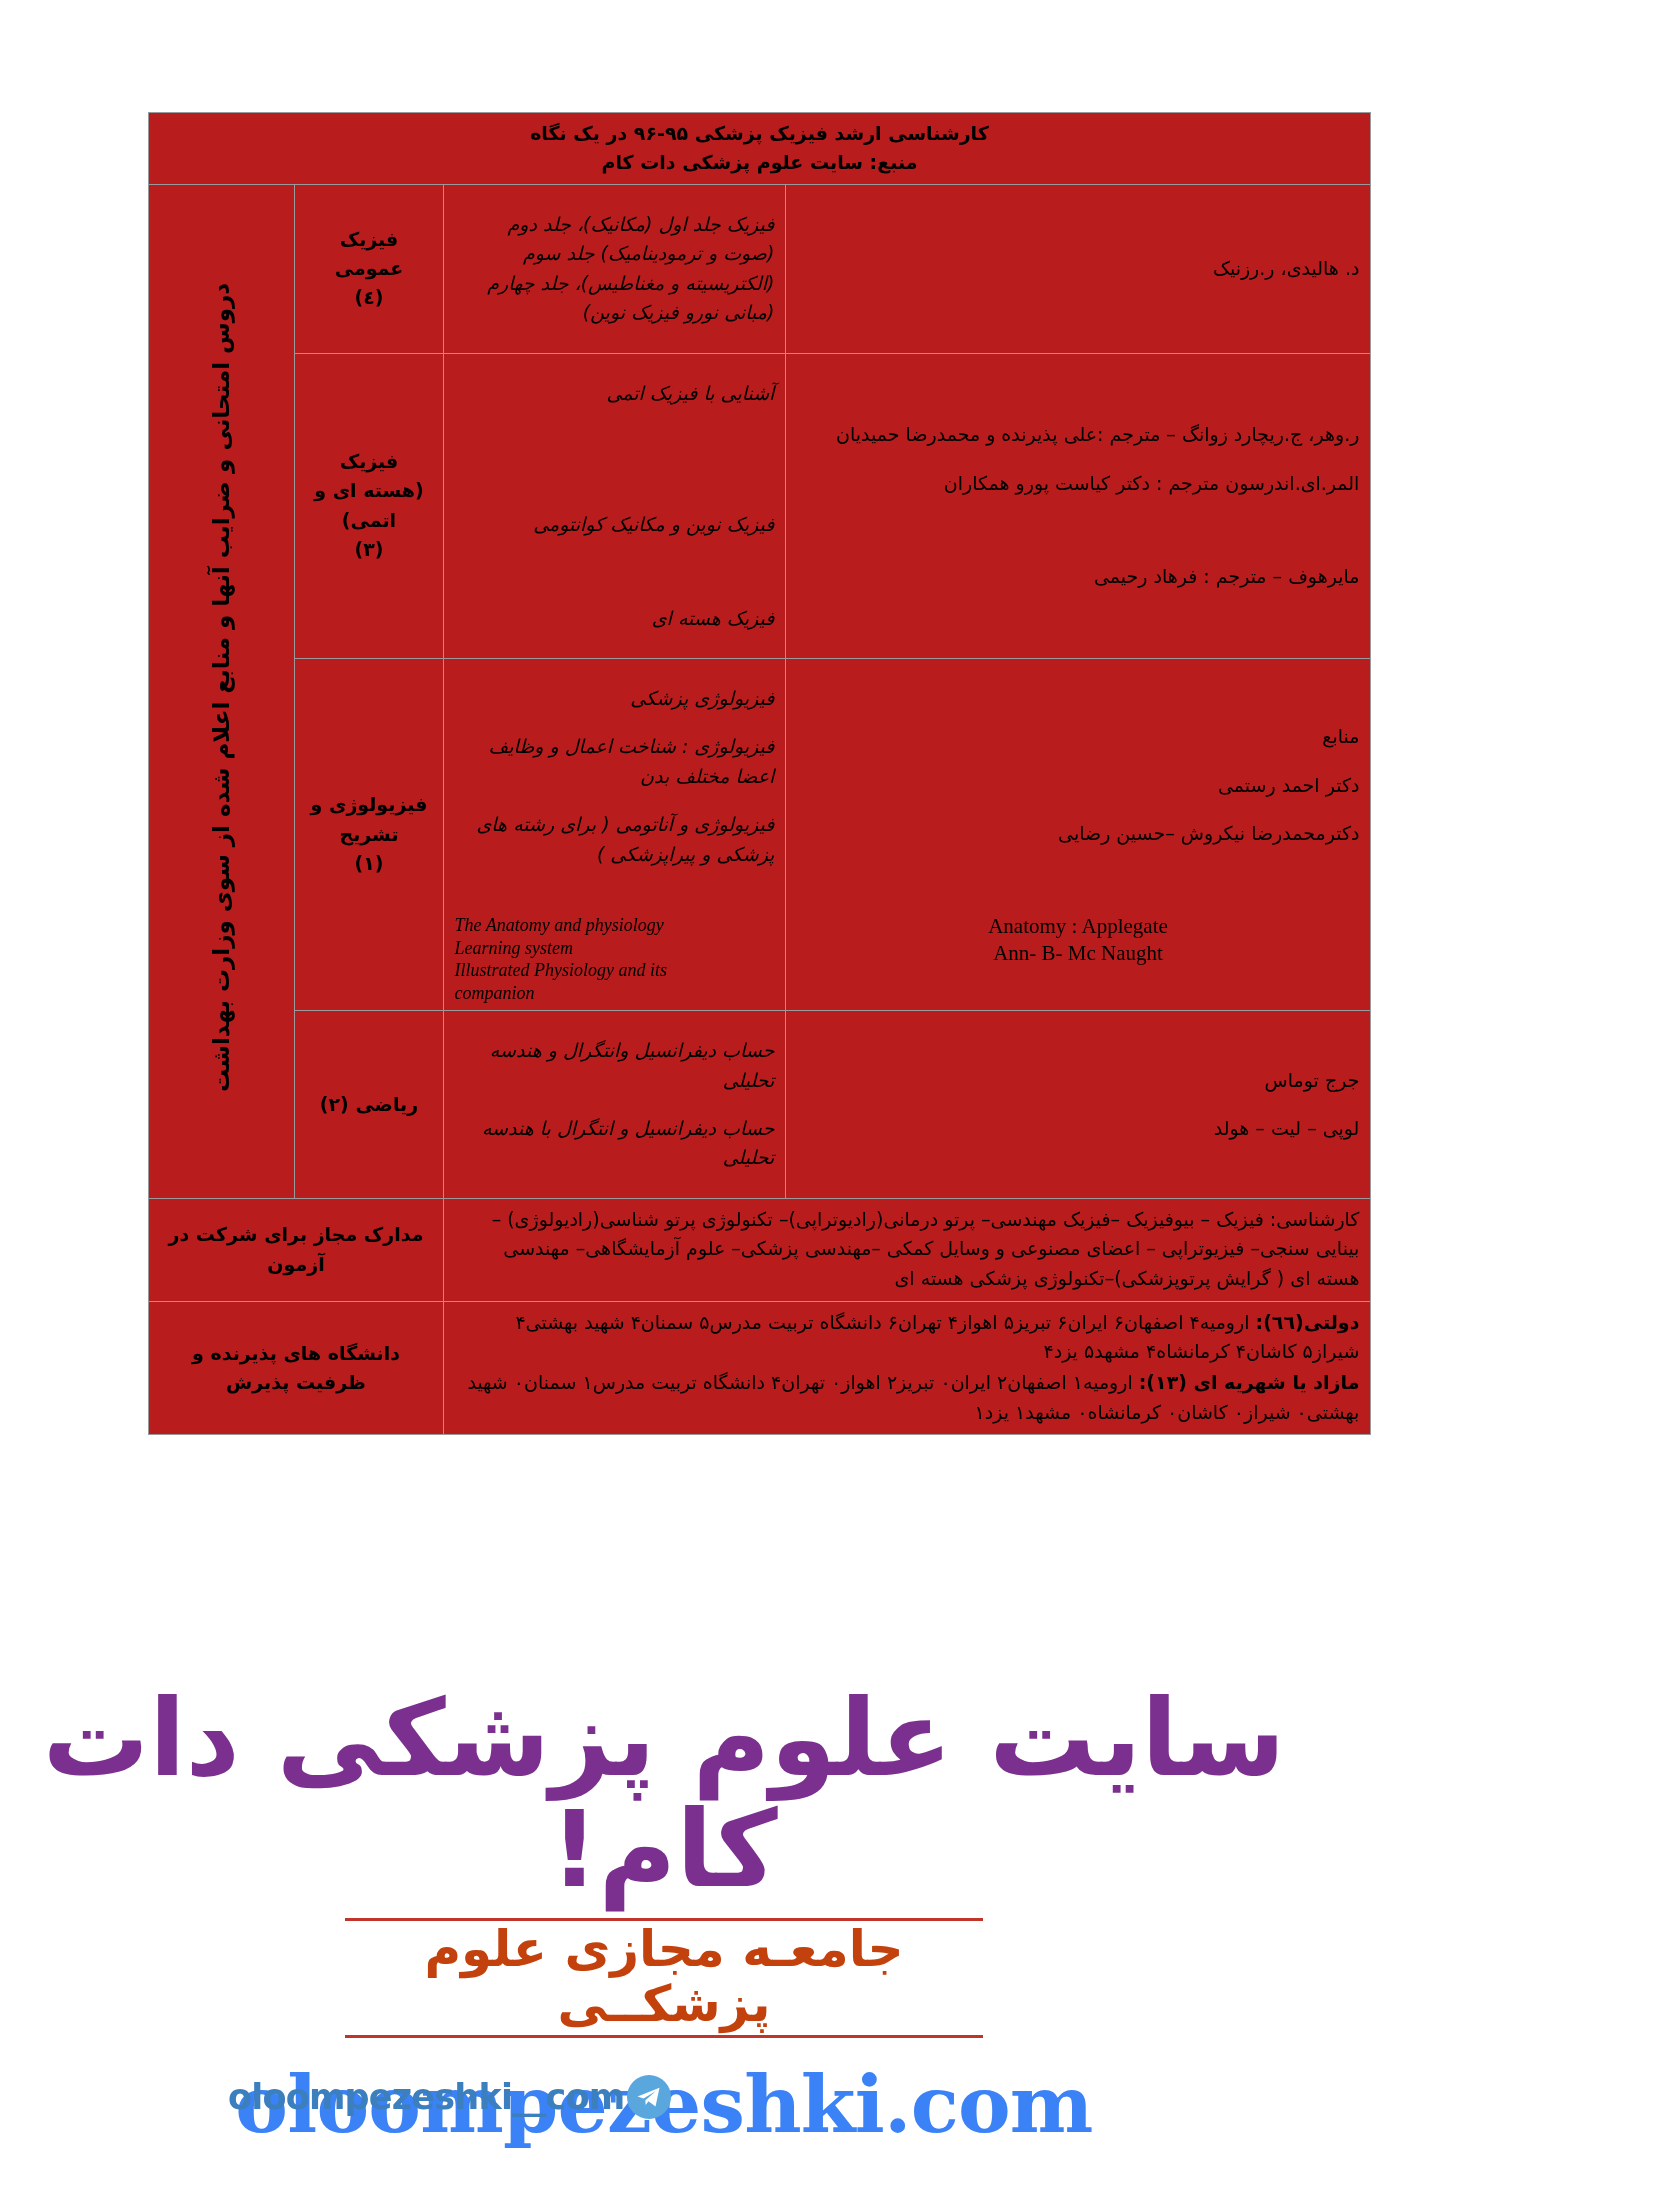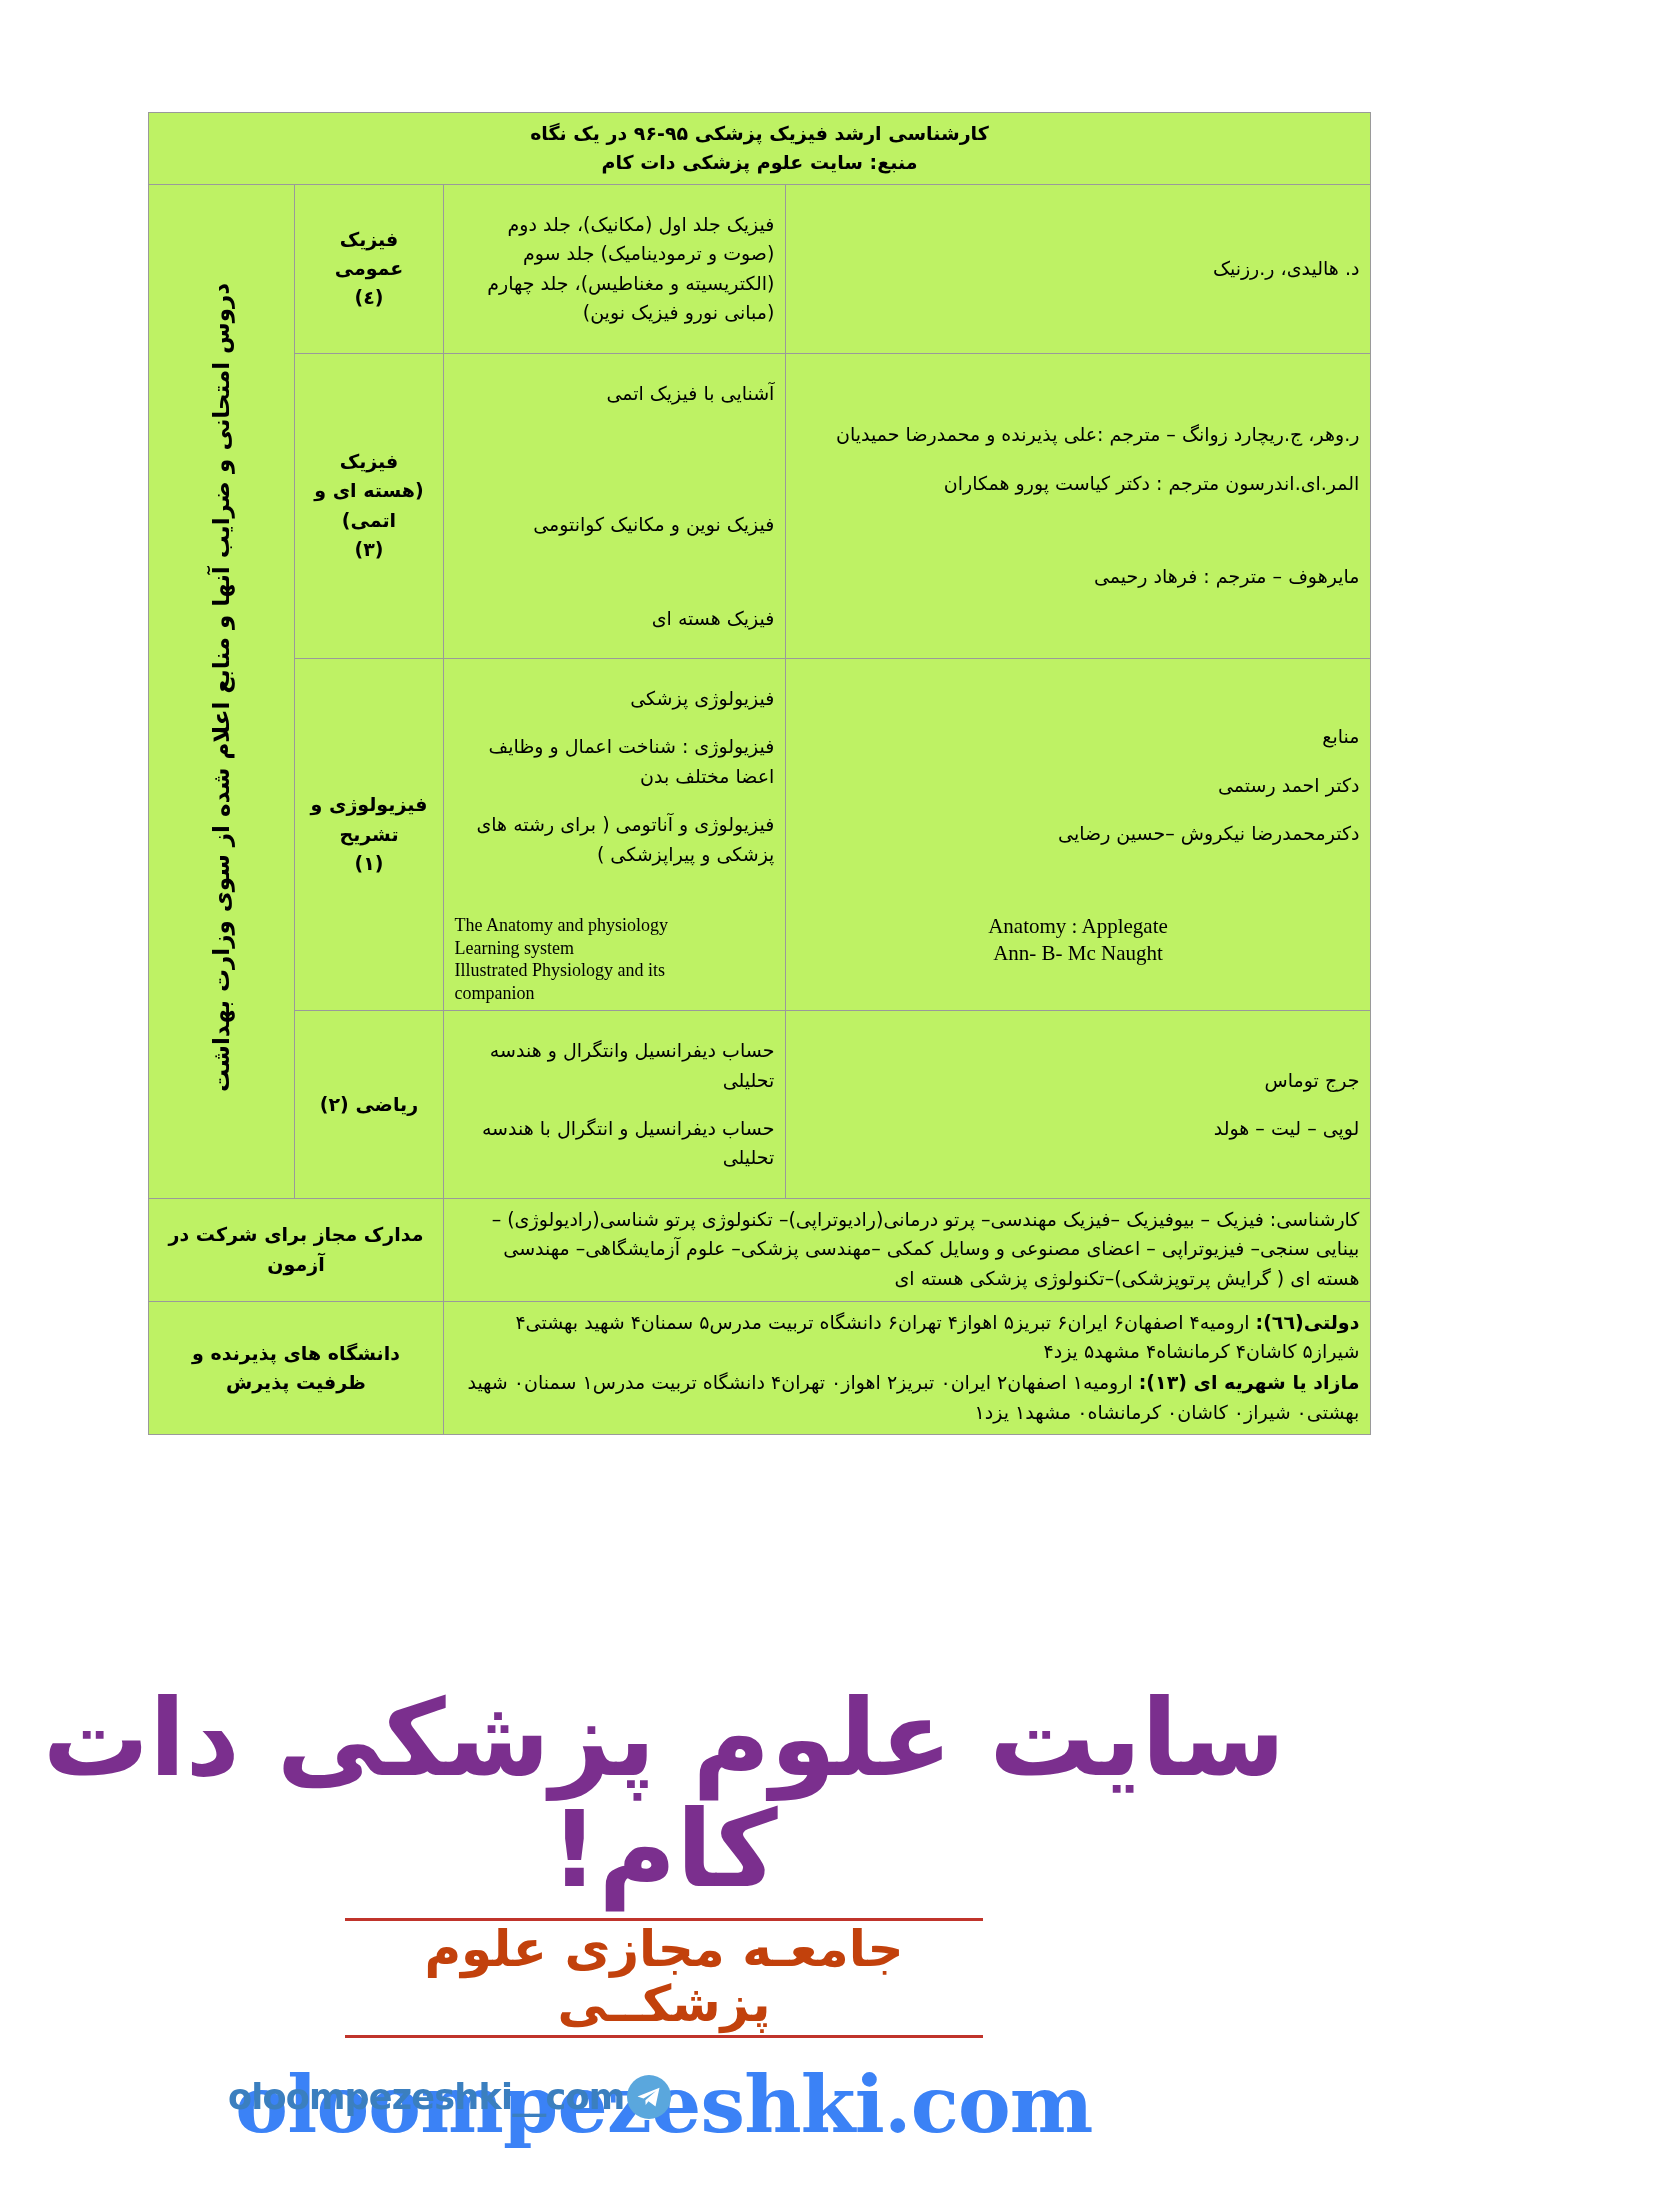--- a/index.html
+++ b/index.html
@@ -63,41 +63,42 @@
     table-layout:fixed;
     background:transparent;
   }
   table.main td{
     border:1.5px solid #9a9a9a;
     vertical-align:middle;
     padding:6px 10.6px;
     font-size:19px;
     line-height:1.55;
     color:#000;
-    background:#bef264;
+    background:#b91c1c;
   }
   .c-title{
     background:#cdc0dc;
     text-align:center;
     font-size:25px;
     font-weight:bold;
     padding:13.7px 7.6px 7.6px 7.6px;
     line-height:1.7;
   }
   .c-subject{
     background:#fff;
     text-align:center;
     font-weight:bold;
     font-size:23px;
     width:149px;
     line-height:1.6;
   }
   .c-book{
     text-align:right;
     width:342px;
+    font-style:italic;
   }
   .c-author{
     text-align:right;
     width:585px;
   }
   .c-side{
     background:#cdc0dc;
     width:144px;
     padding:0;
     text-align:center;

